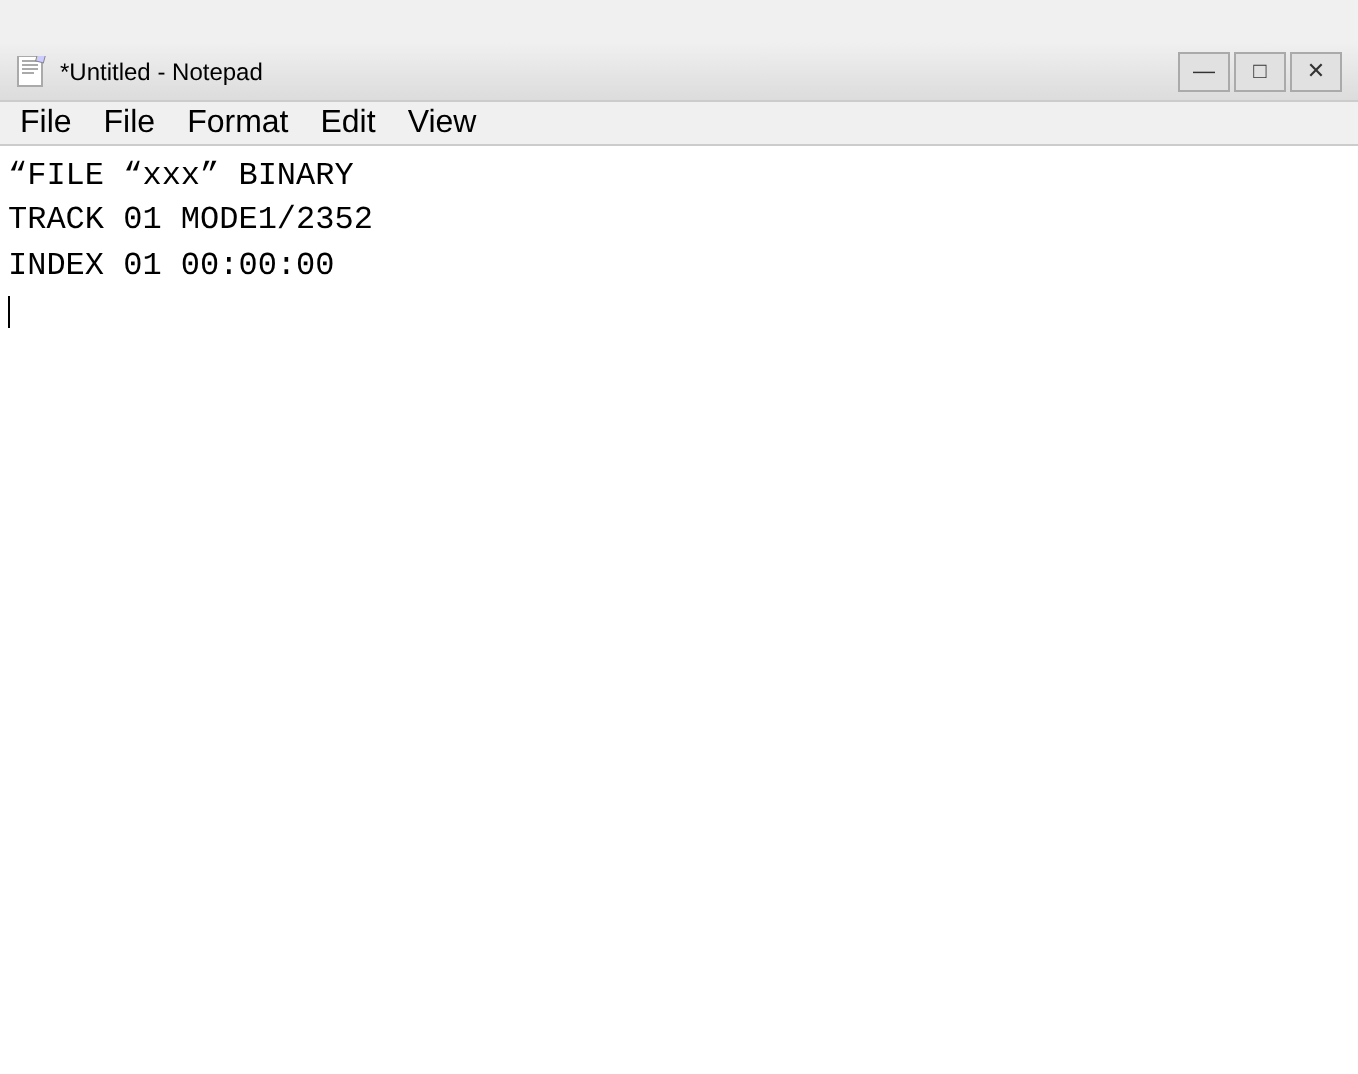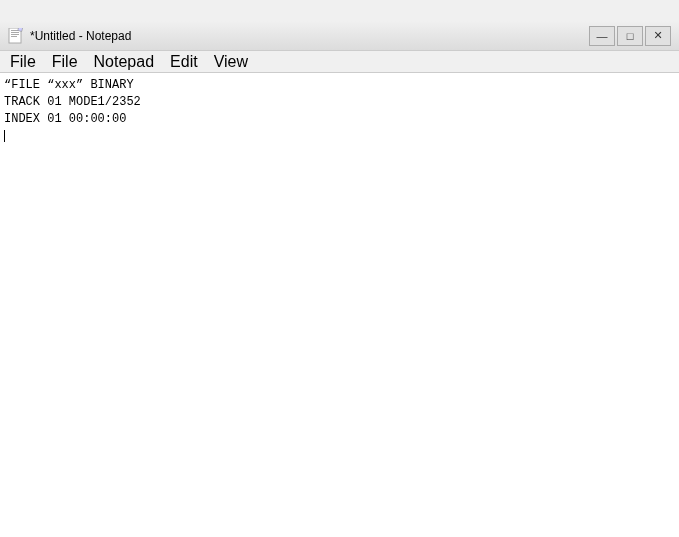--- a/index.html
+++ b/index.html
@@ -82,21 +82,21 @@
       width: 100%;
       height: calc(537px - 52px);
       background: #fff;
       padding: 4px;
       overflow: auto;
       position: relative;
     }
 
     .editor-content {
       font-family: 'Courier New', Courier, monospace;
-      font-size: 12px;
+      font-size: 16px;
       color: #000;
       white-space: pre;
       line-height: 1.4;
       outline: none;
     }
 
     .cursor-line::after {
       content: '';
       display: inline-block;
       width: 1px;
@@ -129,21 +129,21 @@
   <div class="title-bar-buttons">
     <div class="title-bar-btn">—</div>
     <div class="title-bar-btn">□</div>
     <div class="title-bar-btn close">✕</div>
   </div>
 </div>
 
 <div class="menu-bar">
   <div class="menu-item">File</div>
   <div class="menu-item">File</div>
-  <div class="menu-item">Notepad</div>
+  <div class="menu-item">Format</div>
   <div class="menu-item">Edit</div>
   <div class="menu-item">View</div>
 </div>
 
 <div class="editor-area">
   <div class="editor-content" id="editor-text">“FILE “xxx” BINARY
 TRACK 01 MODE1/2352
 INDEX 01 00:00:00
 <span class="cursor-line"></span>
 </div>

